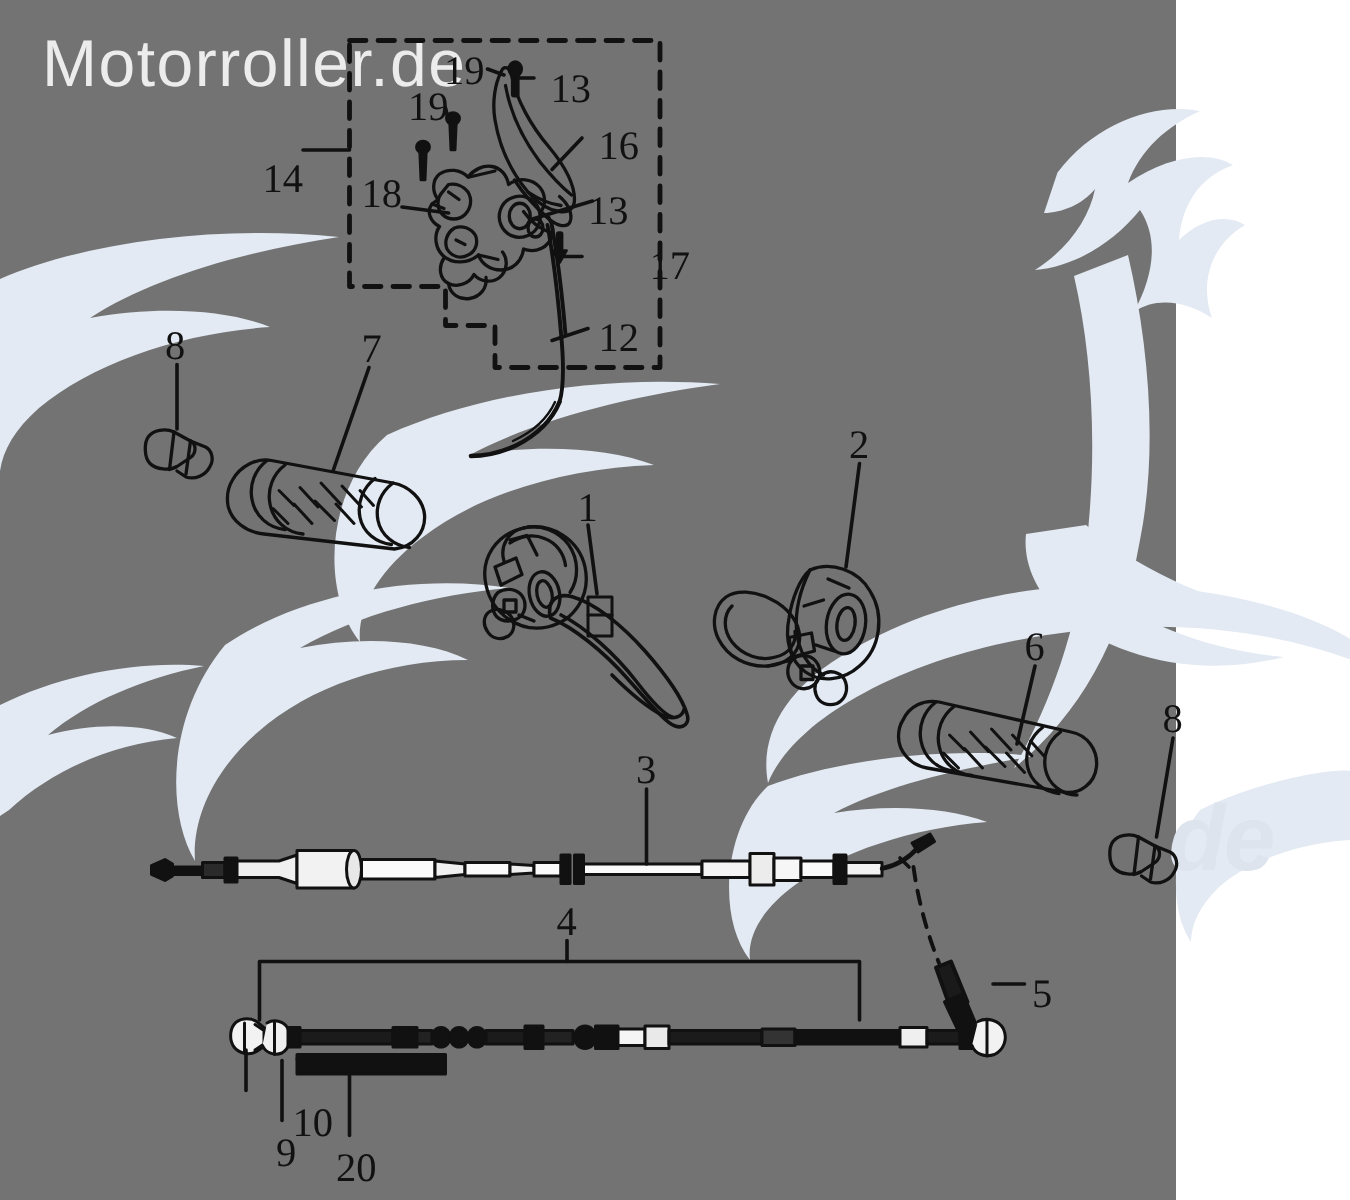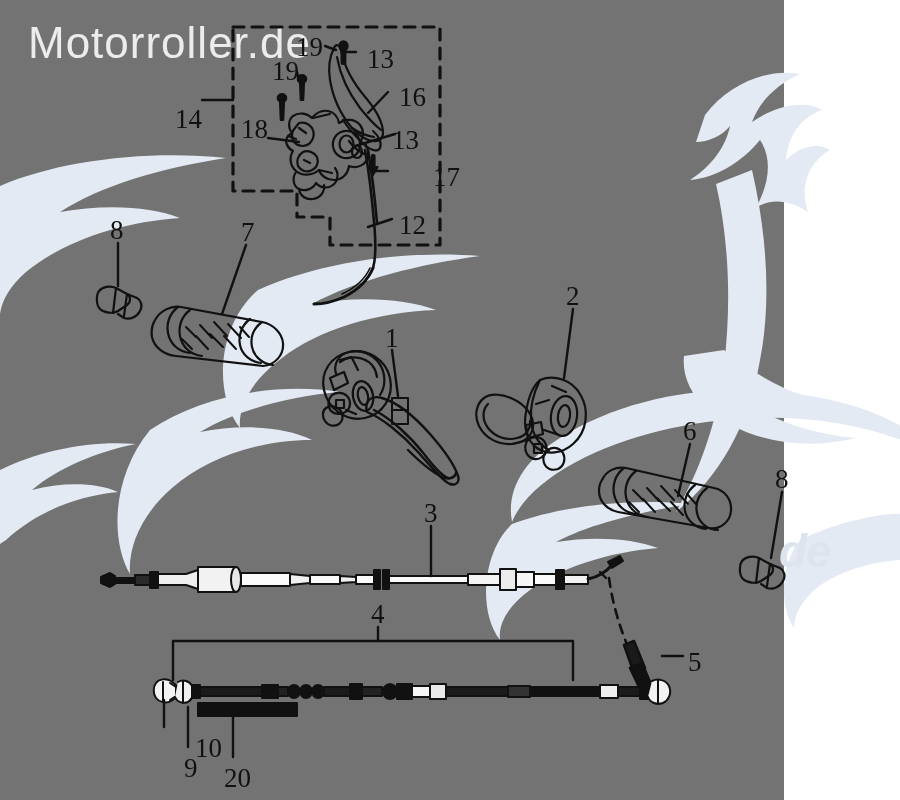--- a/index.html
+++ b/index.html
@@ -16,21 +16,21 @@
     position:absolute; left:18px; top:567px;
     font-family:"Liberation Sans",sans-serif;
     font-weight:bold; font-style:italic;
     font-size:110px; letter-spacing:-2px;
     color:#eaeaea; white-space:nowrap; user-select:none;
   }
   .wm-de{
     position:absolute; left:779px; top:524px;
     font-family:"Liberation Sans",sans-serif;
     font-weight:bold; font-style:italic;
-    font-size:46px; letter-spacing:-1px;
+    font-size:62px; letter-spacing:-1px;
     color:#dde4ee; white-space:nowrap; user-select:none;text-align:right;
   }
   .lbl{
     position:absolute;
     font-family:"Liberation Serif",serif;
     font-size:27px; color:#111; line-height:1;
     user-select:none; white-space:nowrap;
   }
 </style>
 </head>

